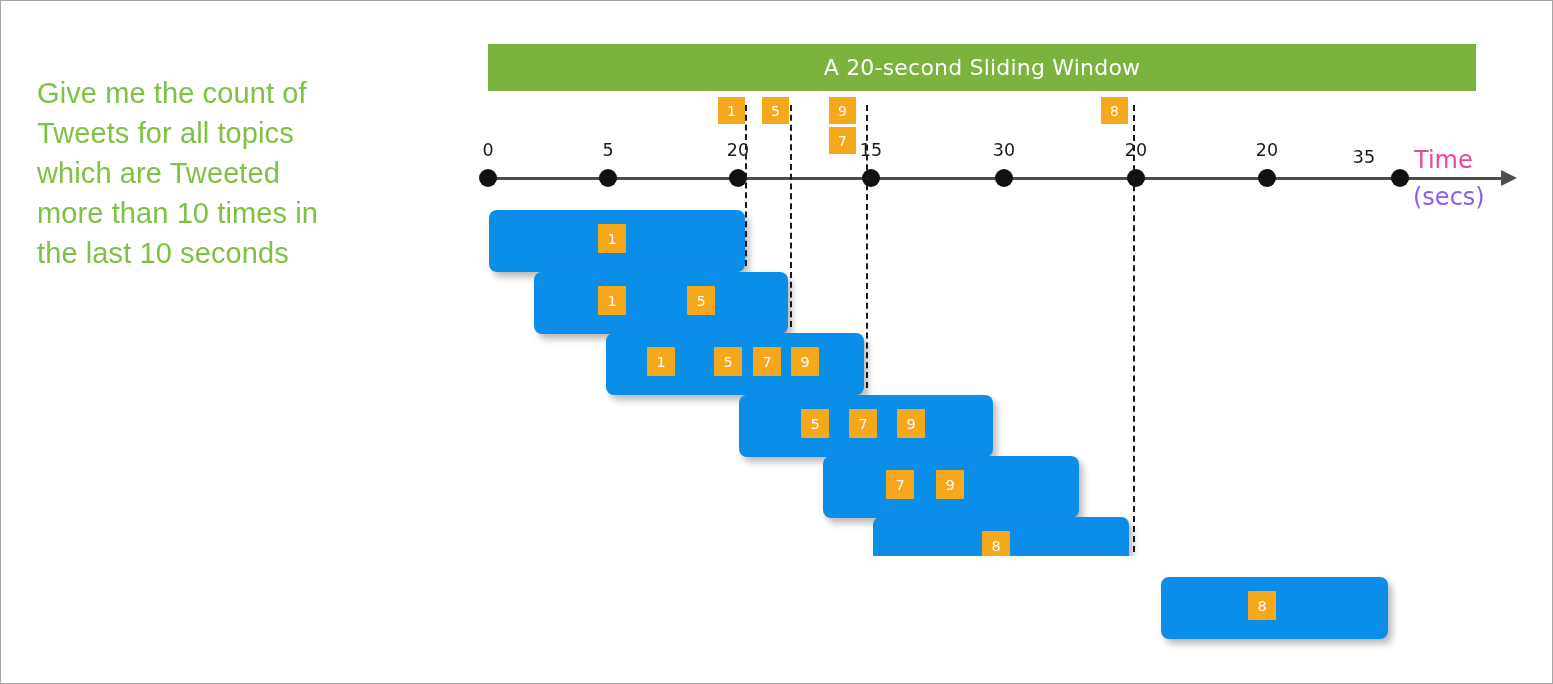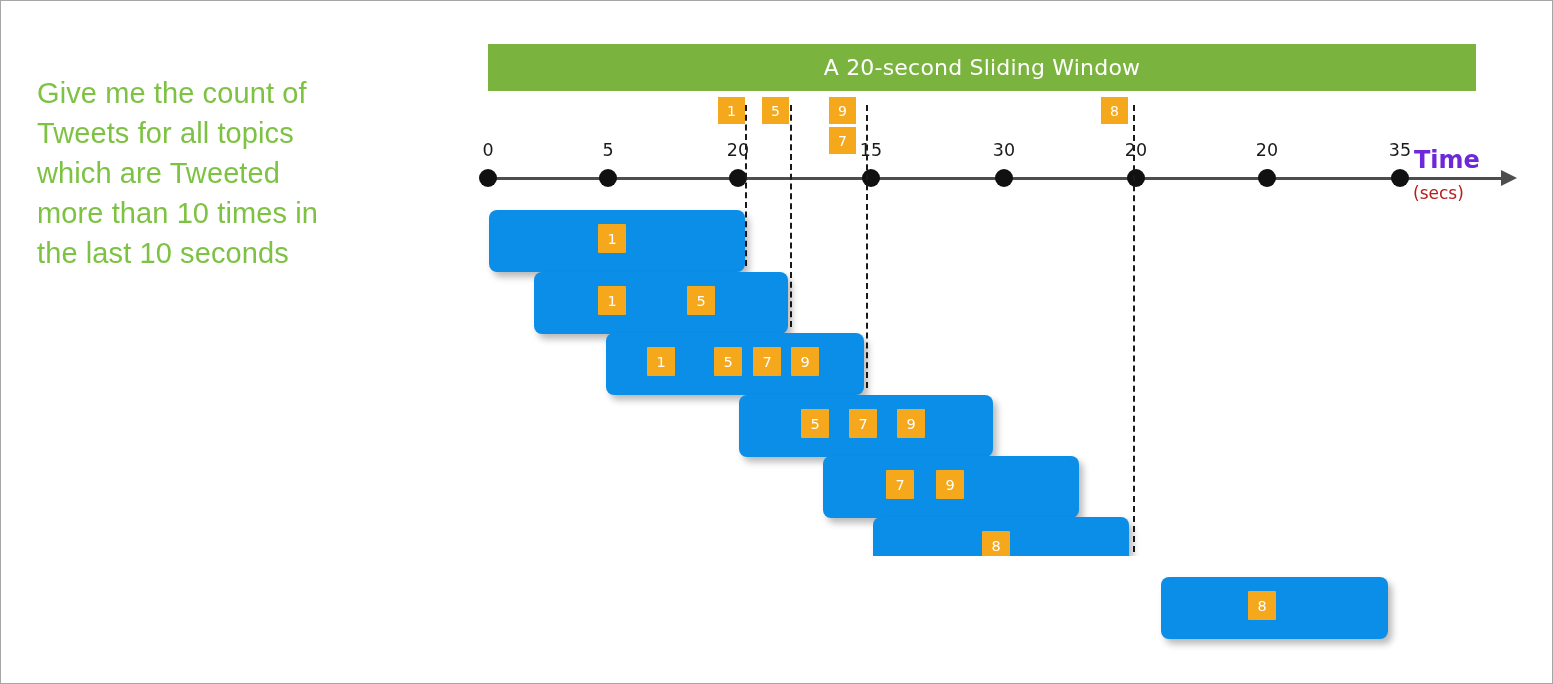--- a/index.html
+++ b/index.html
@@ -74,29 +74,28 @@
     top: 139px;
     transform: translateX(-50%);
     font-size: 17.5px;
     color: #1a1a1a;
     font-family: "DejaVu Sans", sans-serif;
   }
   #axis-title {
     position: absolute;
     left: 1413px; top: 145px;
     font-size: 24px;
-    color: #6d28d9;
-    font-family: "DejaVu Sans", sans-serif;
-    font-weight: bold;
+    color: #ec4899;
+    font-family: "DejaVu Sans", sans-serif;
   }
   #axis-unit {
     position: absolute;
     left: 1412px; top: 182px;
-    font-size: 17px;
-    color: #b91c1c;
+    font-size: 24px;
+    color: #8b5cf6;
     font-family: "DejaVu Sans", sans-serif;
   }
 
   
   .drop-line {
     position: absolute;
     width: 0;
     border-left: 2px dashed #1a1a1a;
   }
 
@@ -175,21 +174,21 @@
       <div class="tick-label" style="left: 737px;">20</div>
       <div class="tick-dot" style="left: 870px;"></div>
       <div class="tick-label" style="left: 870px; text-align: center;">15</div>
       <div class="tick-dot" style="left: 1003px;"></div>
       <div class="tick-label" style="left: 1003px;">30</div>
       <div class="tick-dot" style="left: 1135px;"></div>
       <div class="tick-label" style="left: 1135px;">20</div>
       <div class="tick-dot" style="left: 1266px;"></div>
       <div class="tick-label" style="left: 1266px;">20</div>
       <div class="tick-dot" style="left: 1399px;"></div>
-      <div class="tick-label" style="left: 1399px;">35</div>
+      <div class="tick-label" style="left: 1363px; margin-top: 7px;">35</div>
     </div>
   <div id="axis-title">Time</div>
   <div id="axis-unit">(secs)</div>
 
   <div id="drops-layer">
       <div class="drop-line" style="left: 744px; top: 104px; height: 161px;"></div>
       <div class="drop-line" style="left: 789px; top: 104px; height: 222px;"></div>
       <div class="drop-line" style="left: 865px; top: 104px; height: 283px;"></div>
       <div class="drop-line" style="left: 1132px; top: 104px; height: 447px;"></div>
     </div>

